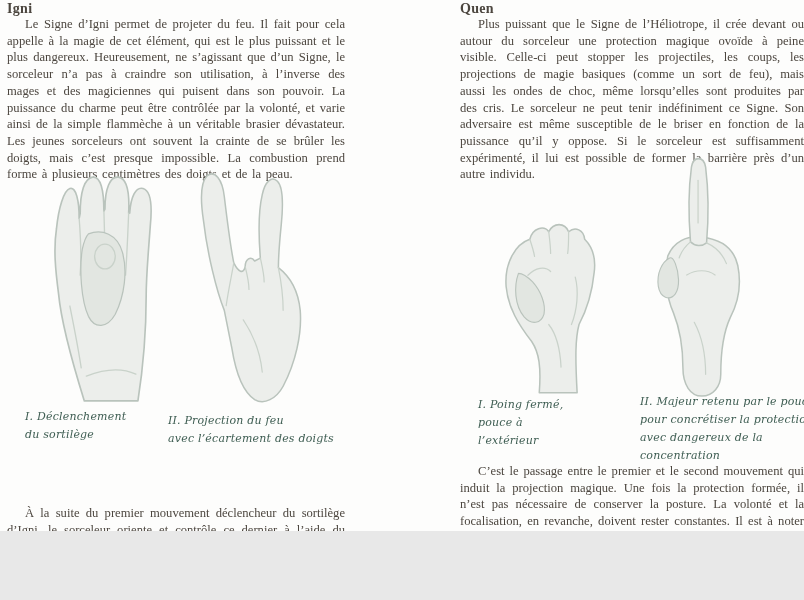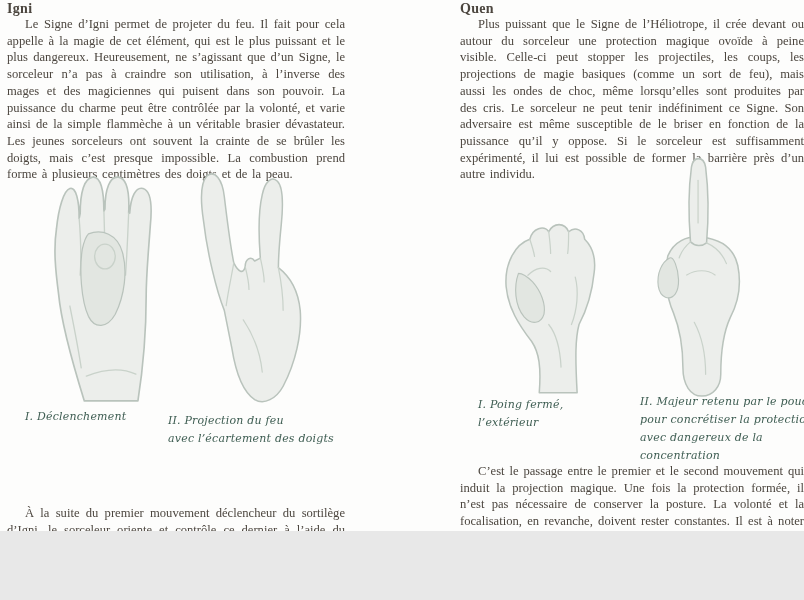--- a/index.html
+++ b/index.html
@@ -83,20 +83,21 @@
       <path class="inner" d="M40 100 C38 112 34 130 32 145"></path>
       <path class="inner" d="M52 104 C54 112 56 120 56 128"></path>
       <path class="inner" d="M68 95 C70 104 72 112 72 120"></path>
       <path class="inner" d="M50 160 C60 175 68 195 70 215"></path>
       <path class="inner" d="M87 105 C90 120 92 135 92 150"></path>
     </svg>
   </div>
 
   <div class="caption" style="left:25px;top:408px;width:135px;">
     <div>I. Déclenchement</div>
+    <div>du sortilège</div>
   </div>
 
   <div class="caption" style="left:168px;top:412px;width:175px;">
     <div>II. Projection du feu</div>
     <div>avec l’écartement des doigts</div>
   </div>
 
   <div class="body-par" style="left:7px;top:505px;width:338px;">À la suite du premier mouvement déclencheur du sortilège d’Igni, le sorceleur oriente et contrôle ce dernier à l’aide du second mouvement. La projection de feu peut être amplifiée par l’écartement de l’ensemble des doigts ou, à l’inverse, se voir limitée par leur rapprochement.</div>
 
   <div class="pagenum" style="left:0px;top:582px;width:345px;">112</div>
@@ -126,20 +127,21 @@
       <path class="inner" d="M66 95 C60 100 56 106 54 112"></path>
       <path class="inner" d="M83 96 C92 100 100 108 104 118"></path>
       <path class="inner" d="M62 130 C72 124 84 124 92 130"></path>
       <path class="inner" d="M70 180 C78 195 82 215 82 235"></path>
       <path class="inner" d="M74 30 C74 45 74 60 74 75"></path>
     </svg>
   </div>
 
   <div class="caption" style="left:478px;top:396px;width:130px;">
     <div>I. Poing fermé,</div>
+    <div>pouce à</div>
     <div>l’extérieur</div>
   </div>
 
   <div class="caption" style="left:640px;top:393px;width:192px;">
     <div>II. Majeur retenu par le pouce</div>
     <div>pour concrétiser la protection,</div>
     <div>avec dangereux de la concentration</div>
   </div>
 
   <div class="body-par" style="left:460px;top:463px;width:344px;">C’est le passage entre le premier et le second mouvement qui induit la projection magique. Une fois la protection formée, il n’est pas nécessaire de conserver la posture. La volonté et la focalisation, en revanche, doivent rester constantes. Il est à noter qu’avec suffisamment d’expérience, un sorceleur peut lancer ce charme avec un seul bras. Dans ce cas, sa puissance est rarement équivalente à un sort lancé avec ses deux mains.</div>

